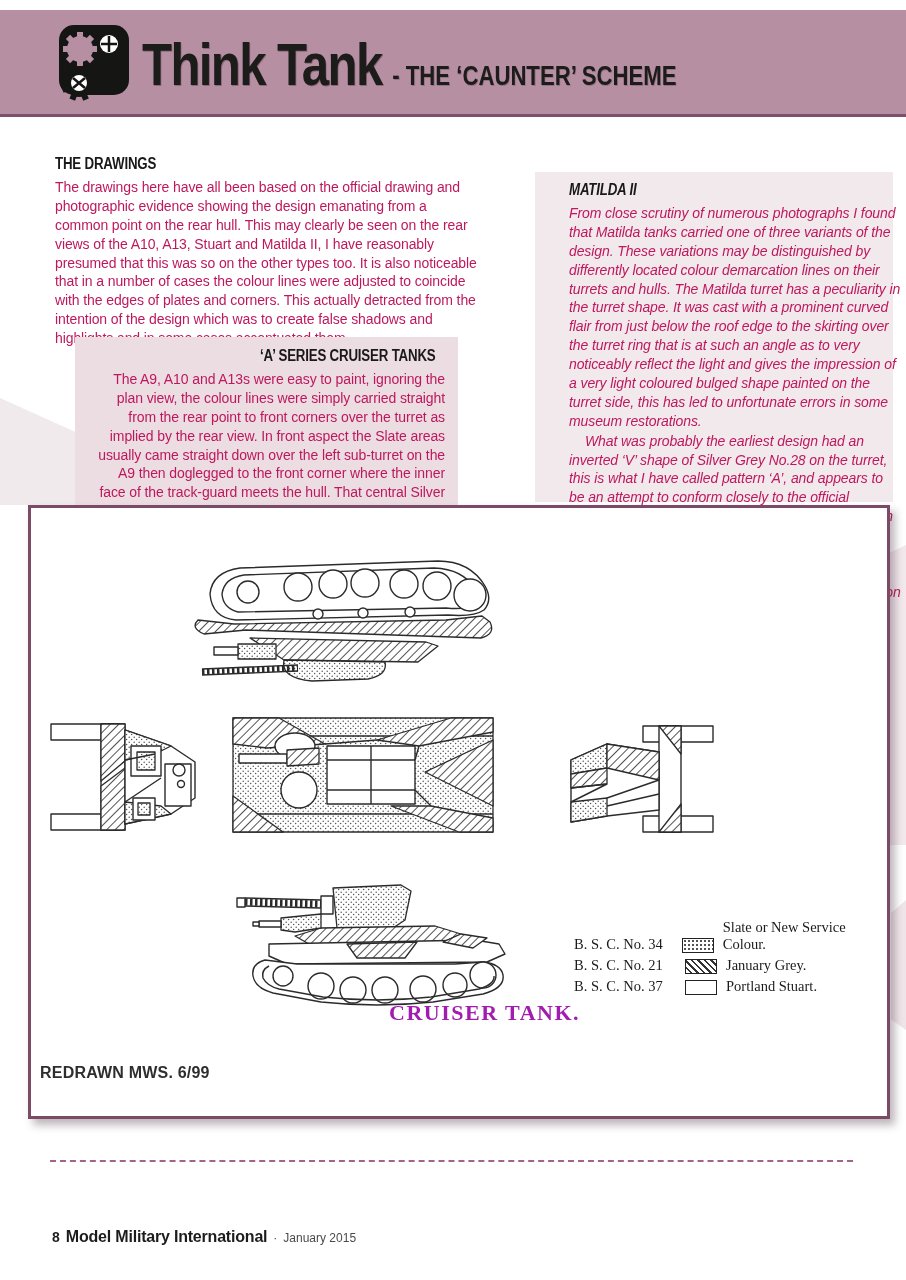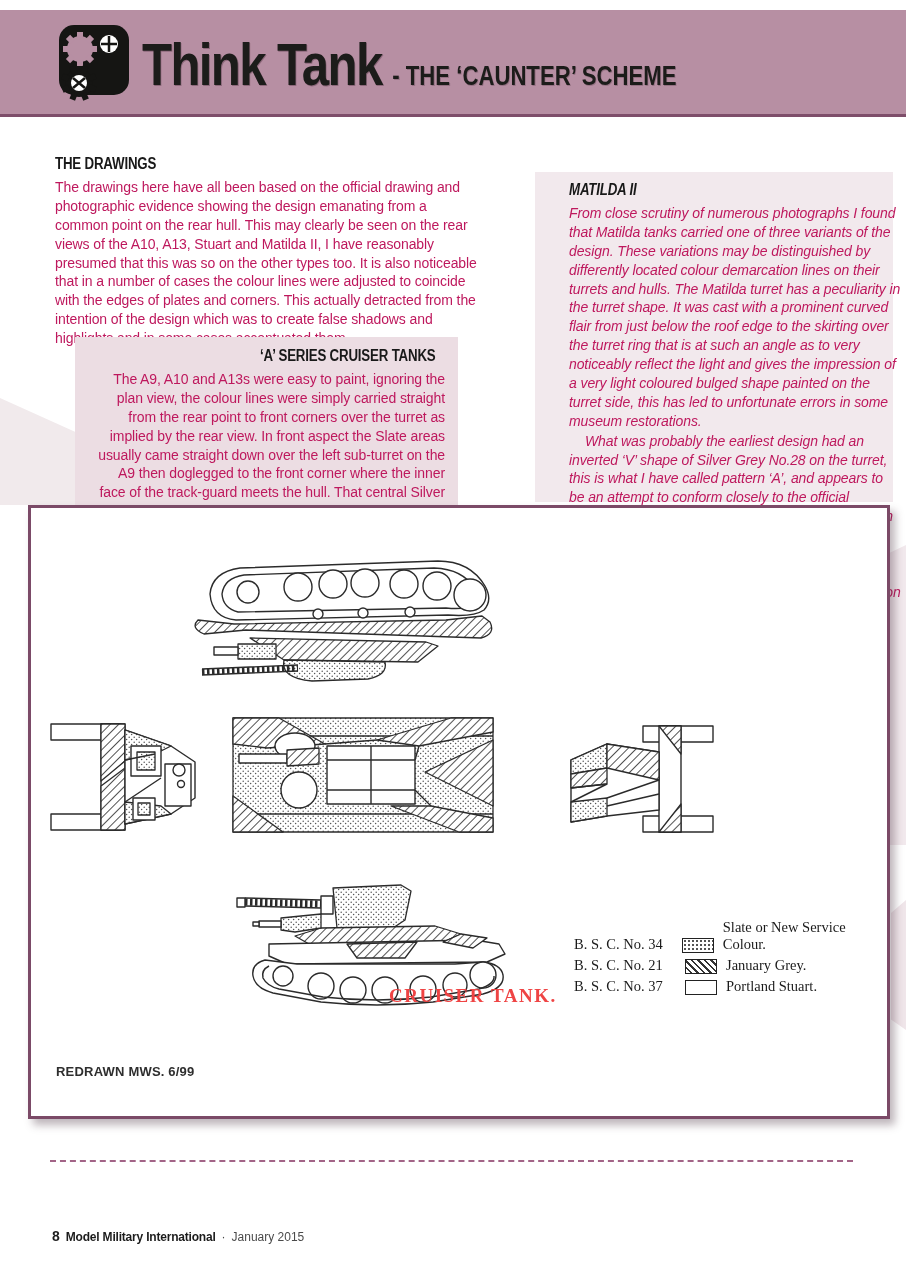--- a/index.html
+++ b/index.html
@@ -29,35 +29,35 @@
   .sec-matilda .p2{text-indent:16px;margin-top:1px;}
 
   
   .frame{left:28px;top:505px;width:856px;height:608px;background:#fff;border:3px solid #7b4a67;box-shadow:5px 6px 8px rgba(70,45,60,.35);z-index:2;}
   .art{position:absolute;}
   .fw{fill:#ffffff;stroke:#2b2b2b;stroke-width:1.4;stroke-linejoin:round;}
   .fs{fill:url(#stip);stroke:#2b2b2b;stroke-width:1.3;stroke-linejoin:round;}
   .fh{fill:url(#hat);stroke:#2b2b2b;stroke-width:1.3;stroke-linejoin:round;}
   .ln{fill:none;stroke:#2b2b2b;stroke-width:1.4;stroke-linejoin:round;}
 
-  .caption{position:absolute;left:358px;top:477px;font-family:"Liberation Serif",serif;font-weight:bold;font-size:19px;letter-spacing:1.5px;color:#ef4444;}
-  .credit{position:absolute;left:9px;top:556px;font-size:13px;font-weight:bold;color:#2e2e2e;letter-spacing:0.2px;margin-left:16px;}
+  .caption{position:absolute;left:358px;top:492px;font-family:"Liberation Serif",serif;font-weight:bold;font-size:22px;letter-spacing:1.5px;color:#a21caf;}
+  .credit{position:absolute;left:9px;top:556px;font-size:16px;font-weight:bold;color:#2e2e2e;letter-spacing:0.2px;}
 
   .legend{position:absolute;left:543px;top:424px;}
   .legend-row{display:flex;align-items:flex-end;gap:9px;height:21px;font-family:"Liberation Serif",serif;font-size:14.5px;color:#1b1b1b;}
   .lg-code{width:102px;}
   .lg-swatch{width:30px;height:13px;border:1.4px solid #222;background:#fff;flex:0 0 auto;}
   .sw-stipple{background-image:radial-gradient(#555 0.8px,transparent 0.95px);background-size:4px 4px;}
   .sw-hatch{background-image:repeating-linear-gradient(45deg,transparent 0 3px,#333 3px 4.6px);}
 
   
   .dash-rule{left:50px;top:1160px;width:803px;height:0;border-top:2px dashed #a26487;z-index:1;}
   .footer{left:52px;top:1228px;display:flex;align-items:baseline;gap:6px;z-index:1;color:#1c1c1c;}
   .pg{font-size:14px;font-weight:bold;}
-  .mag{font-size:12px;font-weight:bold;letter-spacing:-0.2px;}
+  .mag{font-size:16px;font-weight:bold;letter-spacing:-0.2px;}
   .sep,.iss{font-size:12px;color:#4a4a4a;}
 </style>
 </head>
 <body>
 
 <svg width="0" height="0" style="position:absolute" aria-hidden="true">
   <defs>
     <pattern id="stip" width="5" height="5" patternUnits="userSpaceOnUse">
       <rect width="5" height="5" fill="#ffffff"></rect>
       <circle cx="1.2" cy="1.2" r="0.75" fill="#555"></circle>

